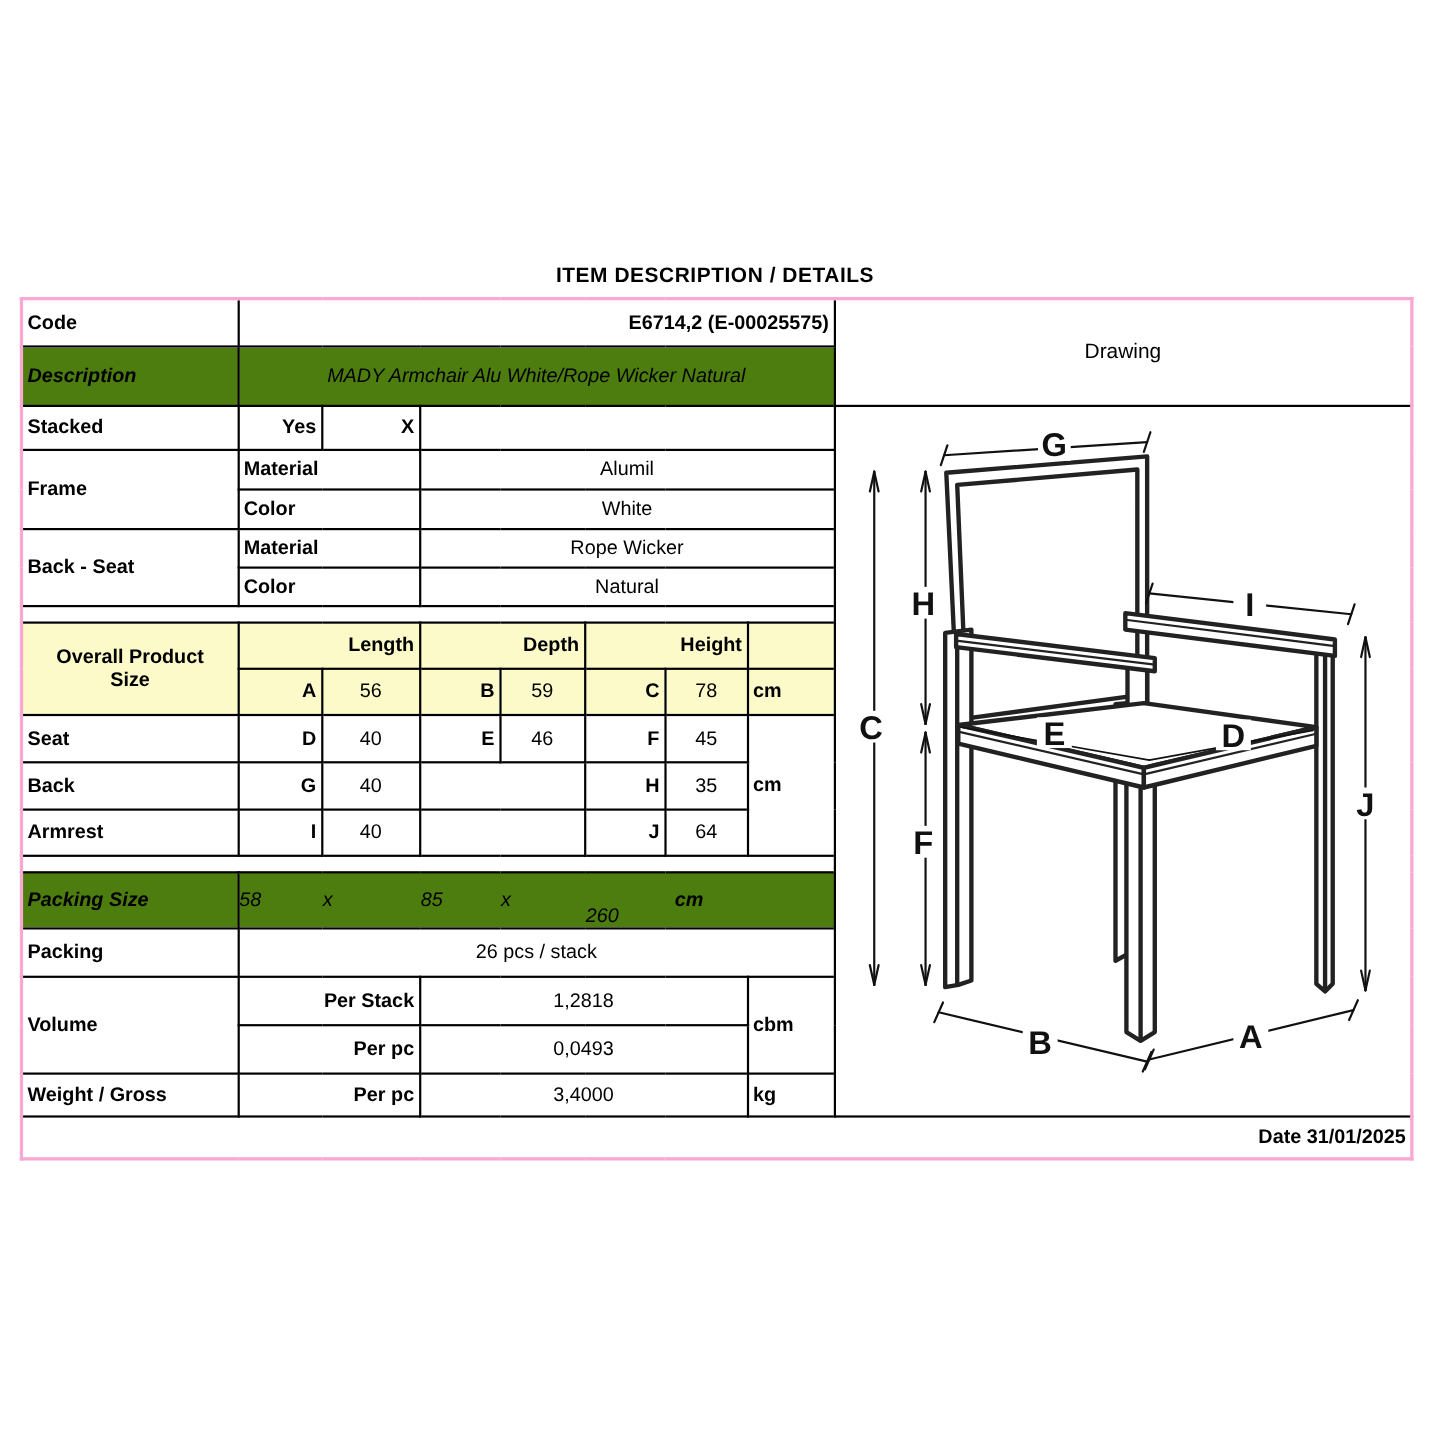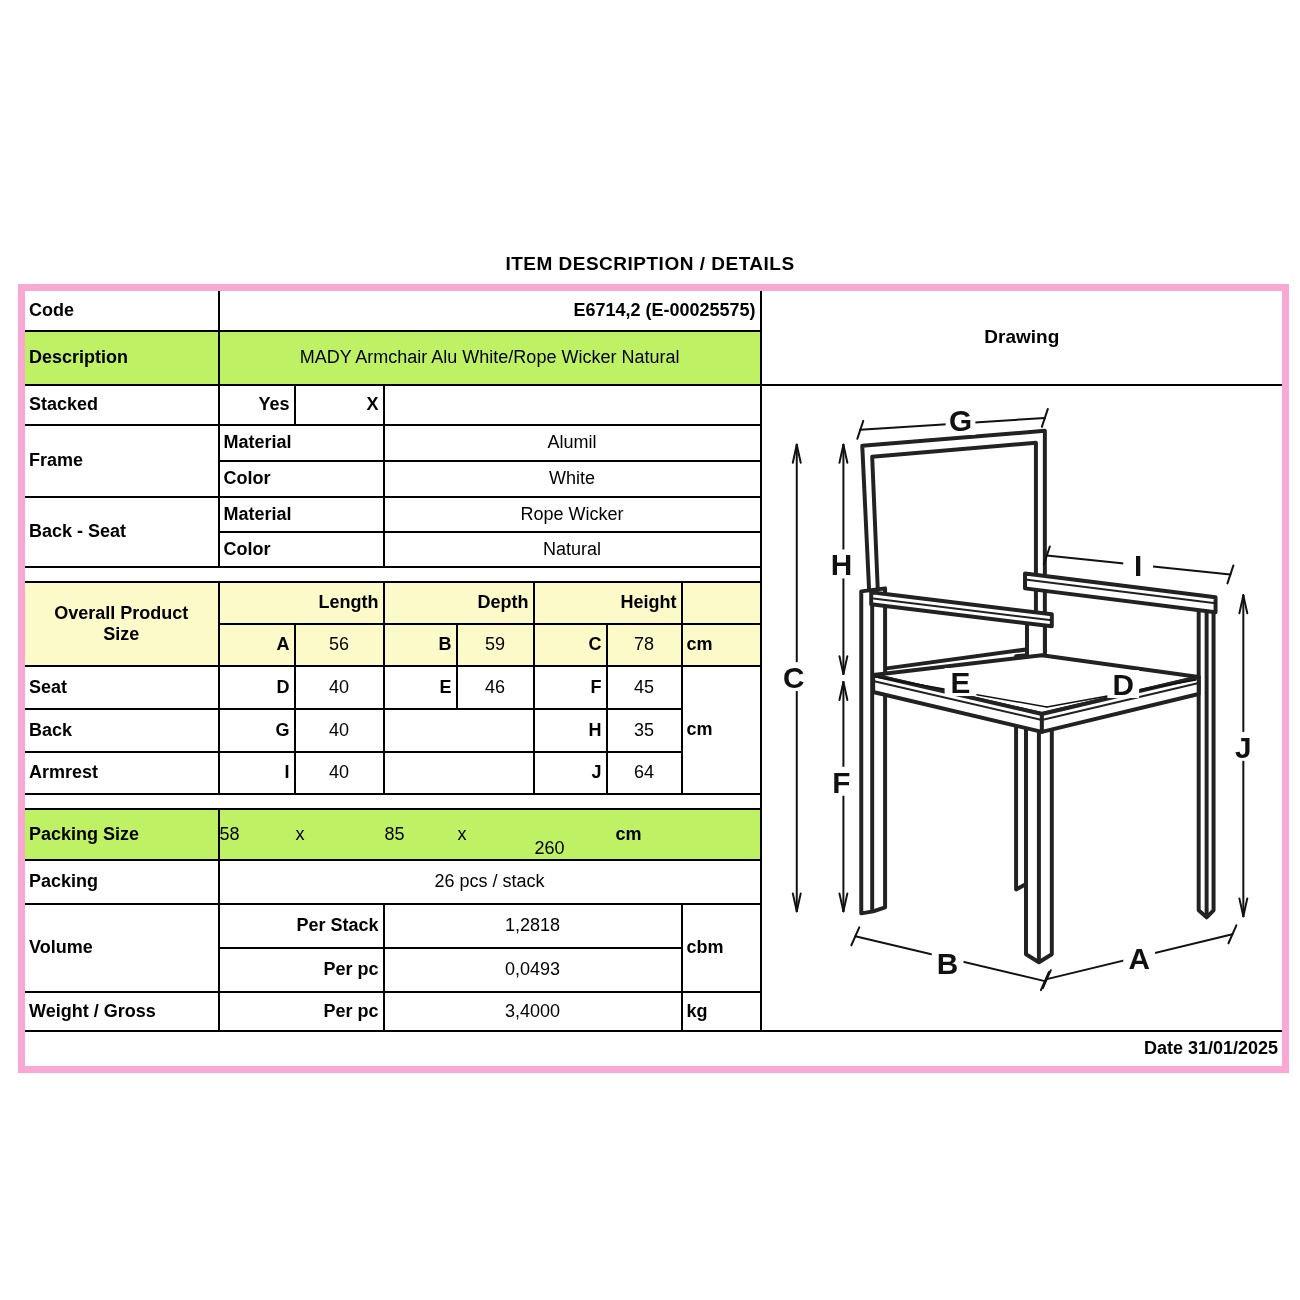--- a/index.html
+++ b/index.html
@@ -2,43 +2,43 @@
 <html><head>
 <meta charset="utf-8">
 <style>
   * { box-sizing: border-box; }
   html,body { margin:0; padding:0; background:#ffffff; }
   .page {
     position:relative; width:1300px; height:1300px; background:#fff;
     font-family:"Liberation Sans", sans-serif; color:#000;
   }
   .doc-title {
-    position:absolute; top:253px; left:0; width:1300px;
+    position:absolute; top:240px; left:0; width:1300px;
     text-align:center; font-size:19px; font-weight:bold; letter-spacing:0.5px;
   }
   table.spec {
-    position:absolute; left:18px; top:284px;
+    position:absolute; left:18px; top:270px;
     width:1264px; border-collapse:collapse; table-layout:fixed;
-    border:7px solid #f9a8d4;
+    border:3px solid #f9a8d4;
     font-size:18px;
   }
   table.spec td {
     border:2px solid #000; padding:0 4px; vertical-align:middle;
     overflow:hidden; white-space:nowrap;
   }
   td.lbl { font-weight:bold; text-align:left; padding-left:6px; }
   td.sub { font-weight:bold; text-align:left; padding-left:6px;border-radius:13px; }
   td.c   { text-align:center; }
   td.b   { font-weight:bold;text-align:right; }
   td.unit{ font-weight:bold; text-align:left; padding-left:6px; }
-  td.gray{ background:#bef264; }
+  td.gray{ background:#4d7c0f;font-style:italic; }
   td.yel { background:#fbfac8; }
   td.gap { padding:0; }
   td.center2 { text-align:center; font-weight:bold; line-height:1.15; white-space:normal; }
-  td.drawtitle { text-align:center; font-weight:bold; font-size:19px;margin-left:32px; }
+  td.drawtitle { text-align:center; font-weight:normal; font-size:19px;margin-left:32px; }
   td.drawcell { padding:0; vertical-align:top; }
   .psrow { display:flex; align-items:center; width:100%; }
   .psrow span { display:inline-block; }
   .ps1{width:76px;} .ps2{width:89px;} .ps3{width:73px;} .ps4{width:77px;} .ps5{width:73px;margin-top:28px;}
   .psu{width:150px; text-align:left !important; font-weight:bold; padding-left:8px;}
   svg text { font-family:"Liberation Sans", sans-serif; font-weight:bold; font-size:30px; fill:#111; }
 </style>
 </head>
 <body>
 

